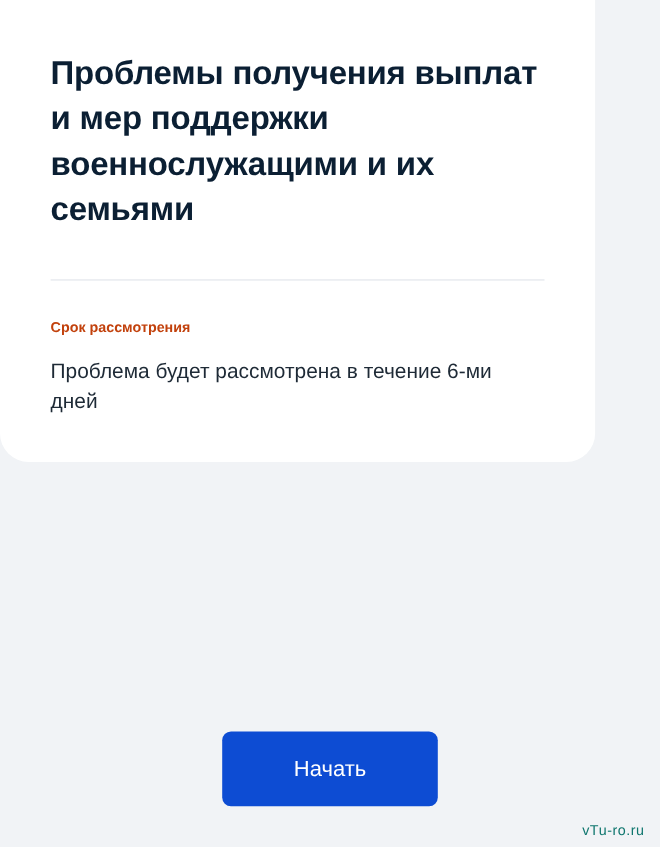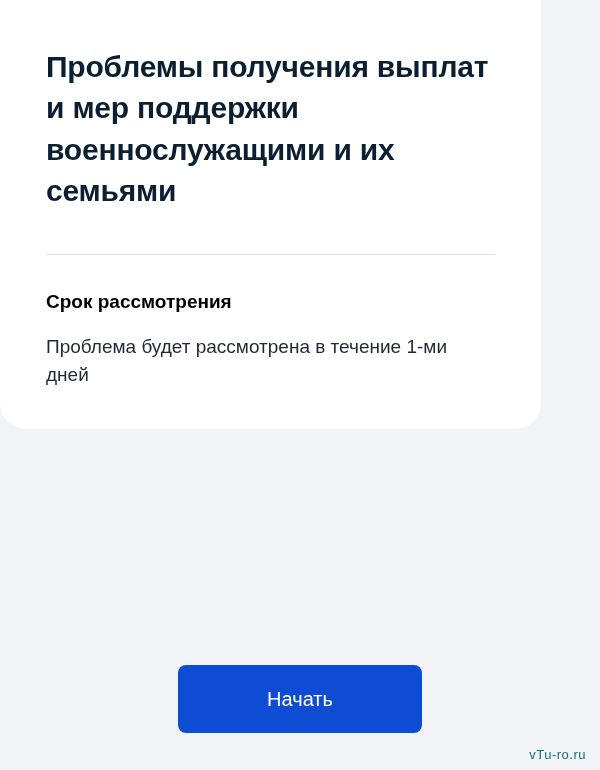--- a/index.html
+++ b/index.html
@@ -45,23 +45,23 @@
     margin: 42px 0 34px 0;
     border: 0;
   }
   .body-text {
     font-size: 19px;
     line-height: 1.46;
     color: #1e2a36;
     margin: 0;
   }
   .subhead {
-    font-size: 19px;
+    font-size: 13px;
     font-weight: bold;
-    color: #000000;
+    color: #c2410c;
     margin: 34px 0 0 0;
     line-height: 1.4;
   }
   .body-text-2 {
     font-size: 19px;
     line-height: 1.46;
     color: #1e2a36;
     margin: 18px 0 0 0;
   }
   .footer {
@@ -69,21 +69,21 @@
     left: 0;
     bottom: 0;
     width: 600px;
     height: 142px;
     display: flex;
     align-items: center;
     justify-content: center;
     box-sizing: border-box;
   }
   .primary-button {
-    width: 244px;
+    width: 196px;
     height: 68px;
     background: #0d4cd3;
     border: none;
     border-radius: 8px;
     color: #ffffff;
     font-size: 20px;
     font-family: "Liberation Sans", sans-serif;
     cursor: pointer;
     display: flex;
     align-items: center;
@@ -105,21 +105,21 @@
 <div class="screen">
 
   <div class="card">
     <h1 class="title">Проблемы получения выплат и мер поддержки военнослужащими и их семьями</h1>
 
     <hr class="divider">
 
 
     <h2 class="subhead">Срок рассмотрения</h2>
 
-    <p class="body-text-2">Проблема будет рассмотрена в течение 1-ми дней</p>
+    <p class="body-text-2">Проблема будет рассмотрена в течение 6-ми дней</p>
   </div>
 
   <div class="footer">
     <button class="primary-button">Начать</button>
   </div>
 
   <div class="watermark">vTu-ro.ru</div>
 
 </div>
 

